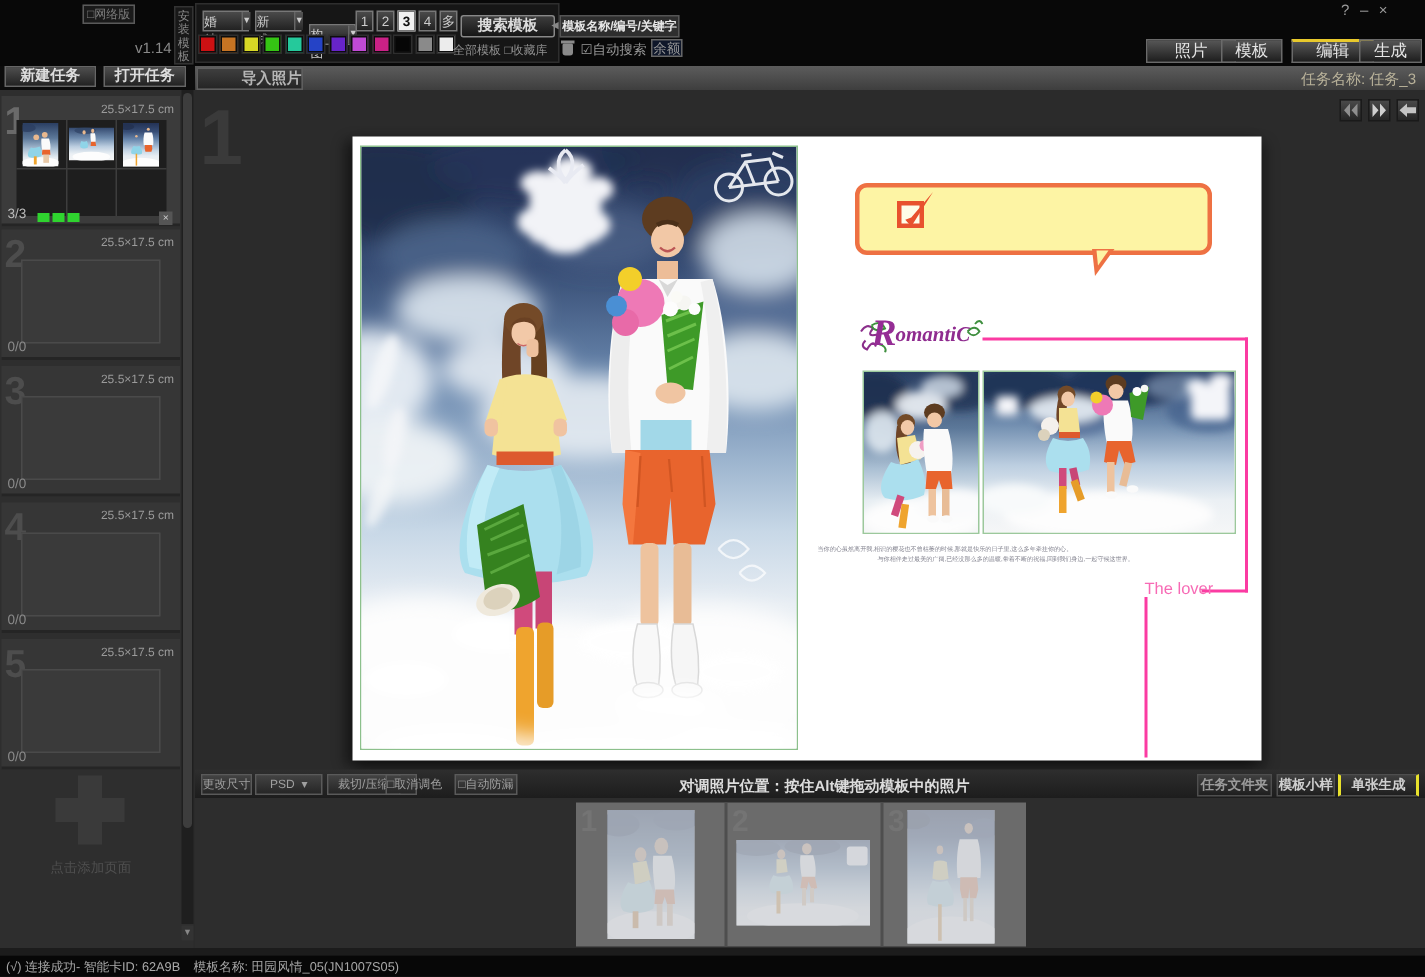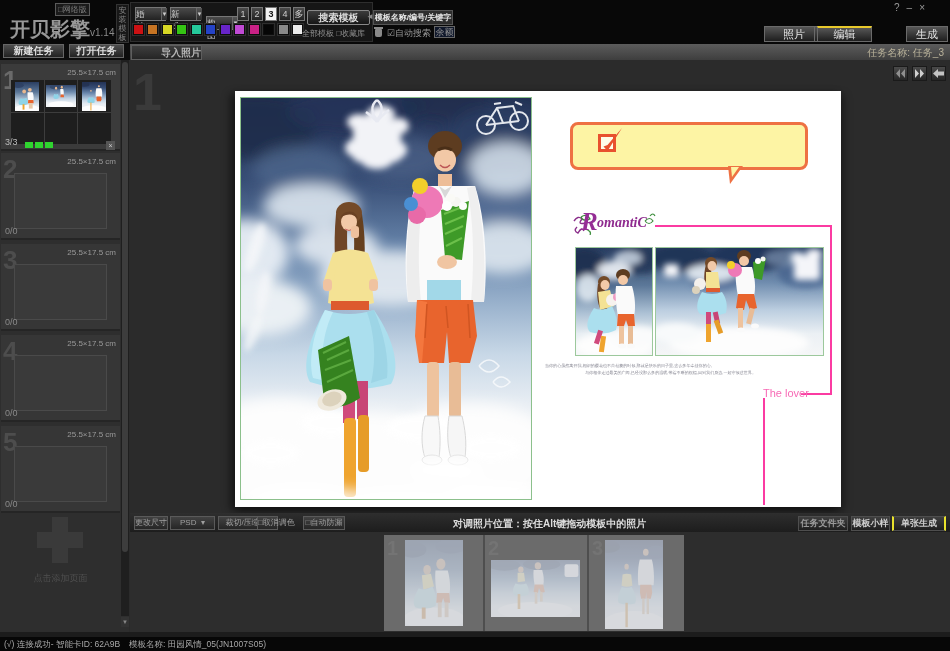--- a/index.html
+++ b/index.html
@@ -77,21 +77,20 @@
 
 #statusbar{position:absolute;left:0;top:637px;width:950px;height:14px;background:#070707;color:#a8a8a8;font-size:8.5px;line-height:14px;}
 
 #botline{position:absolute;left:0;top:632px;width:950px;height:5px;background:#1c1c1c;}
 </style></head>
 <body>
 <div id="app">
 
   <div id="hdr"></div>
   <div id="netver">□网络版</div>
-  <div id="logo">开贝影擎</div>
     <div class="abs" style="left:90px;top:27px;color:#8a8a8a;font-size:10px;">v1.14</div>
   <div id="insttab">安装模板</div>
   <div id="srchpanel"></div>
   <div class="tbtn drop" style="left:135px;top:7px;width:31px;">
       <span>婚纱</span>
       <b>▼</b>
     </div>
   <div class="tbtn drop" style="left:170px;top:7px;width:31px;">
       <span>新式</span>
       <b>▼</b>
@@ -121,21 +120,21 @@
   <div class="sw" style="left:278px;background:#8a8a8a;outline-color:#555;"></div>
   <div class="sw" style="left:292px;background:#ececec;outline-color:#555;"></div>
   <div id="alltpl">全部模板 □收藏库</div>
   <div class="abs" style="left:375px;top:29px;width:7px;height:8px;background:#8a8a8a;border-radius:1px 1px 2px 2px;"></div>
     <div class="abs" style="left:374px;top:27px;width:9px;height:2px;background:#8a8a8a;"></div>
   <div id="autosrch">☑自动搜索</div>
   <div id="yue">余额</div>
   <div id="wctl">?–×</div>
   <div class="topbtn" style="left:764px;width:60px;">照片</div>
   <div class="topbtn" style="left:814px;width:41px;">模板</div>
-  <div class="topbtn sel" style="left:817px;width:55px;">编辑</div>
+  <div class="topbtn sel" style="left:861px;width:55px;">编辑</div>
   <div class="topbtn" style="left:906px;width:42px;">生成</div>
 
   <div id="bar2"></div>
     <div id="bar2l"></div>
   <div class="sbtn" style="left:3px;width:61px;">新建任务</div>
   <div class="sbtn" style="left:69px;width:55px;text-align:center;">打开任务</div>
   <div id="impbtn">导入照片</div>
   <div id="taskname">任务名称: 任务_3</div>
 
   <div id="sidebar"></div>

